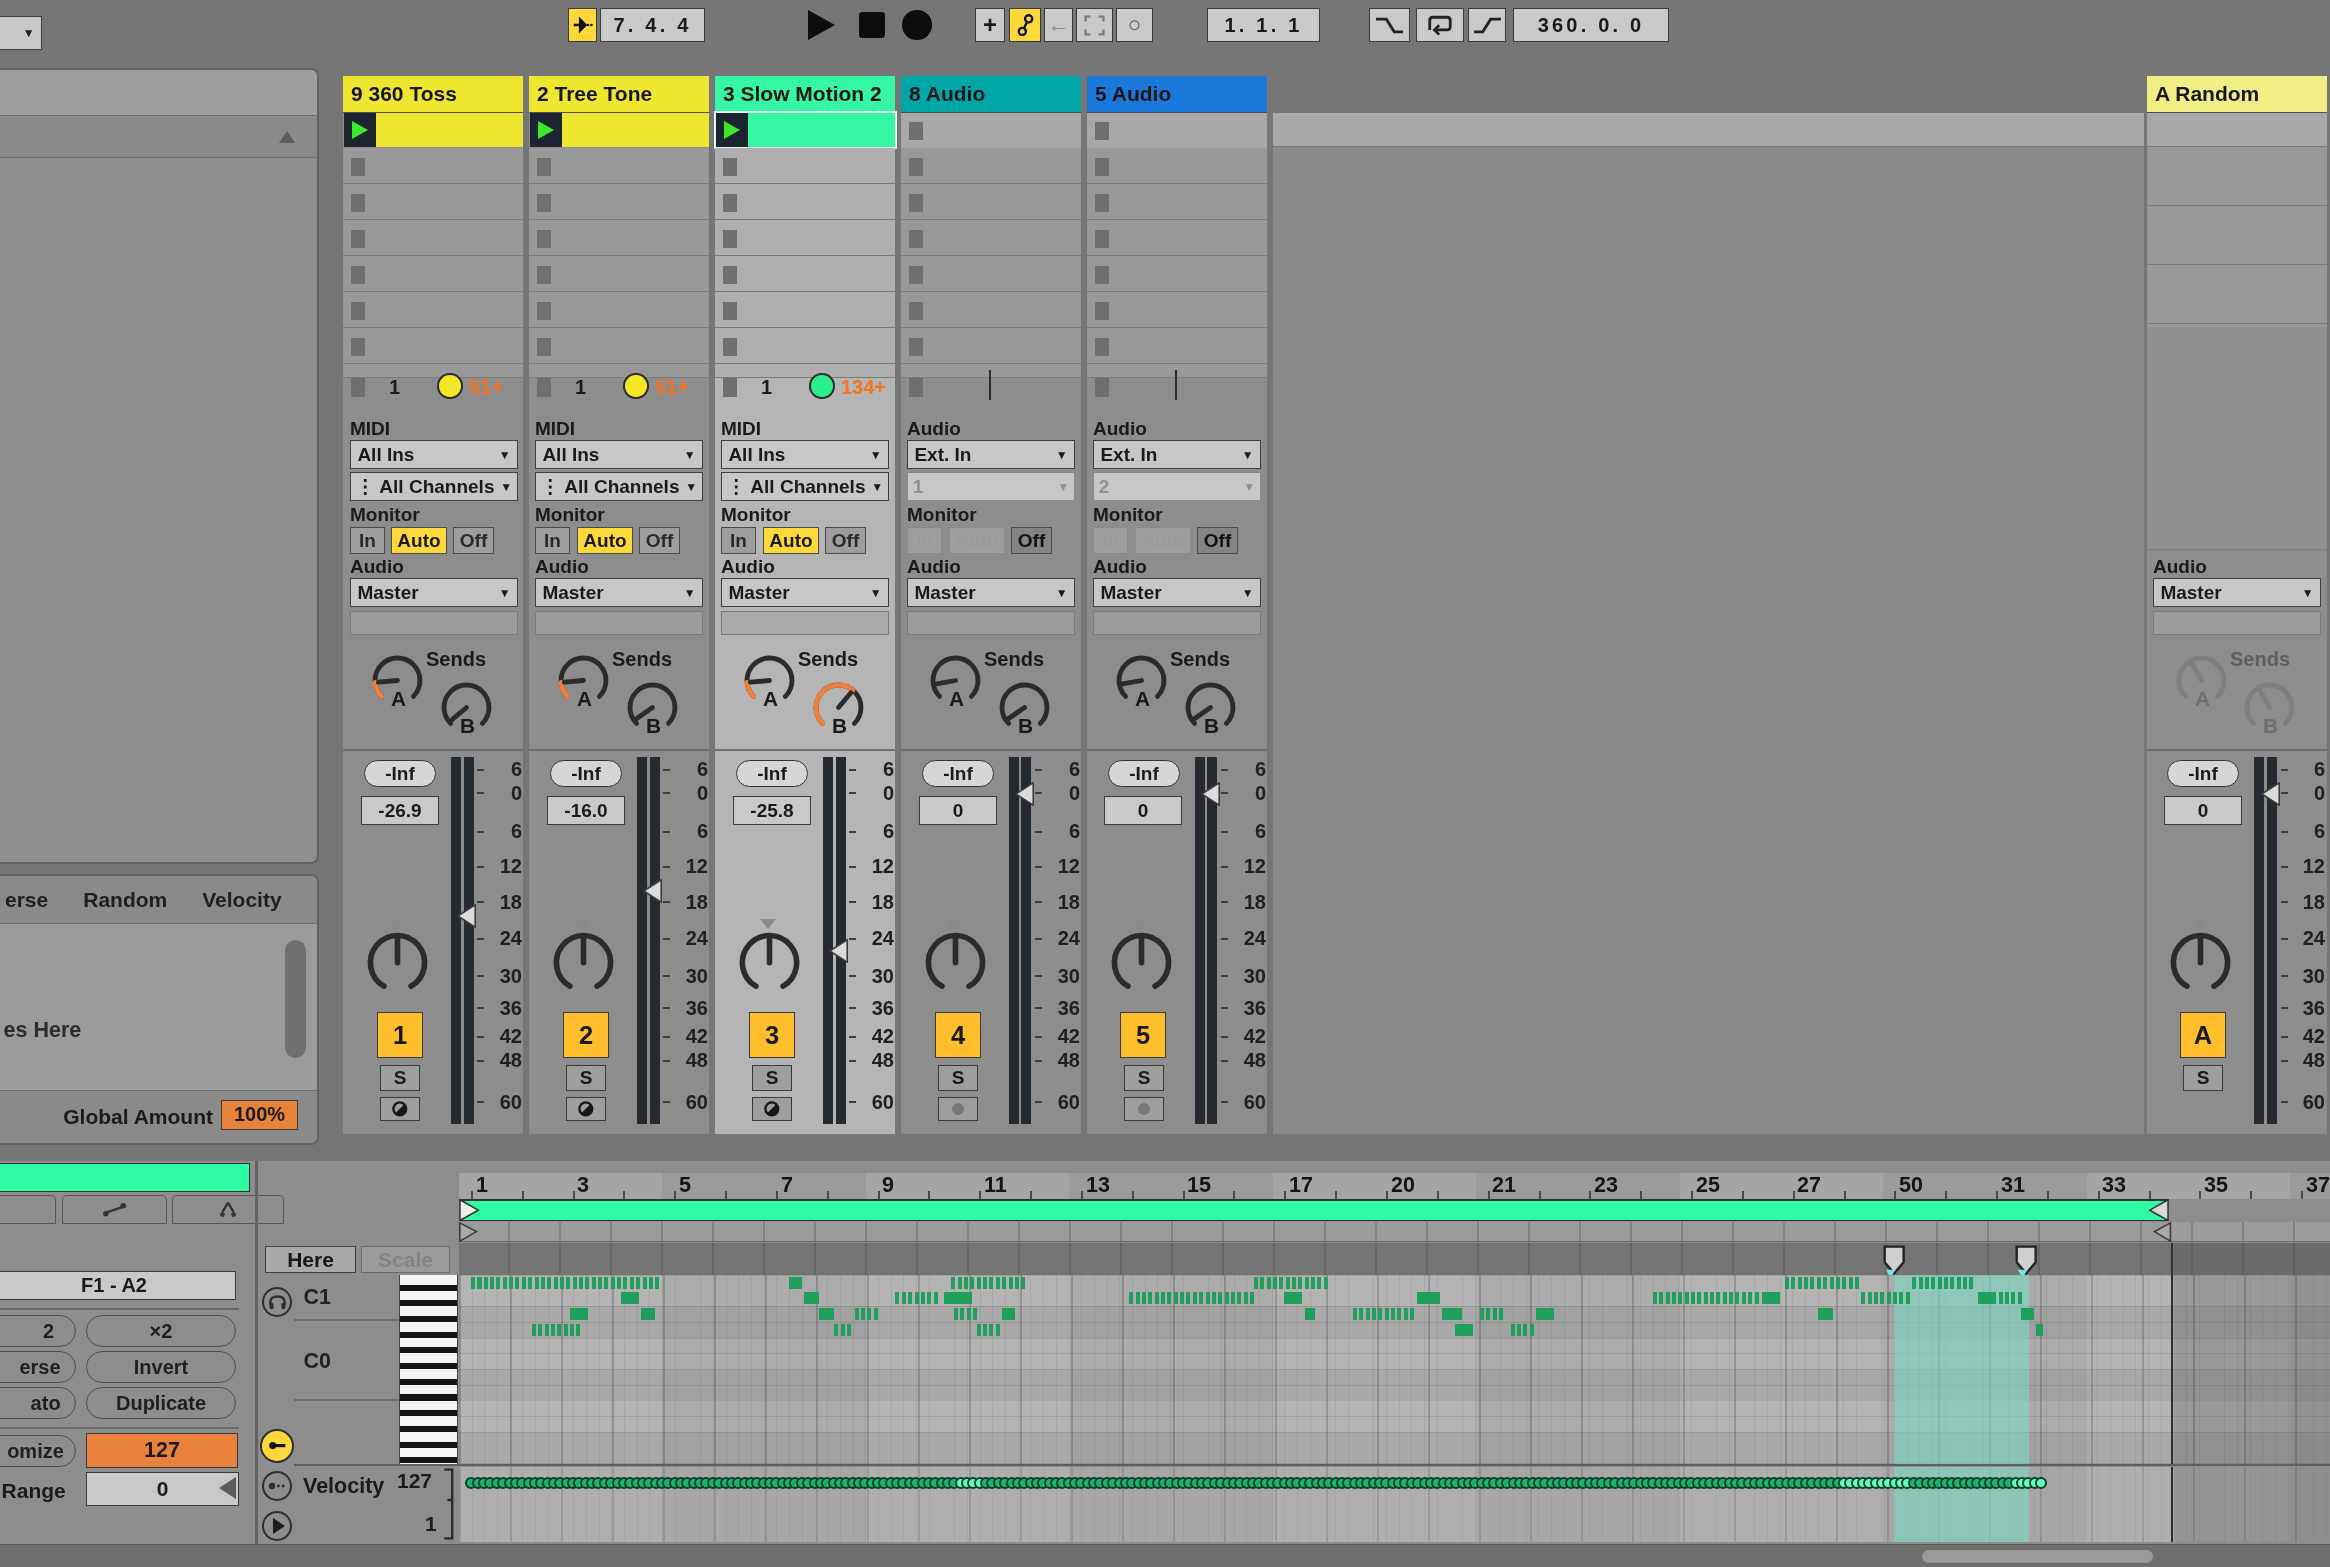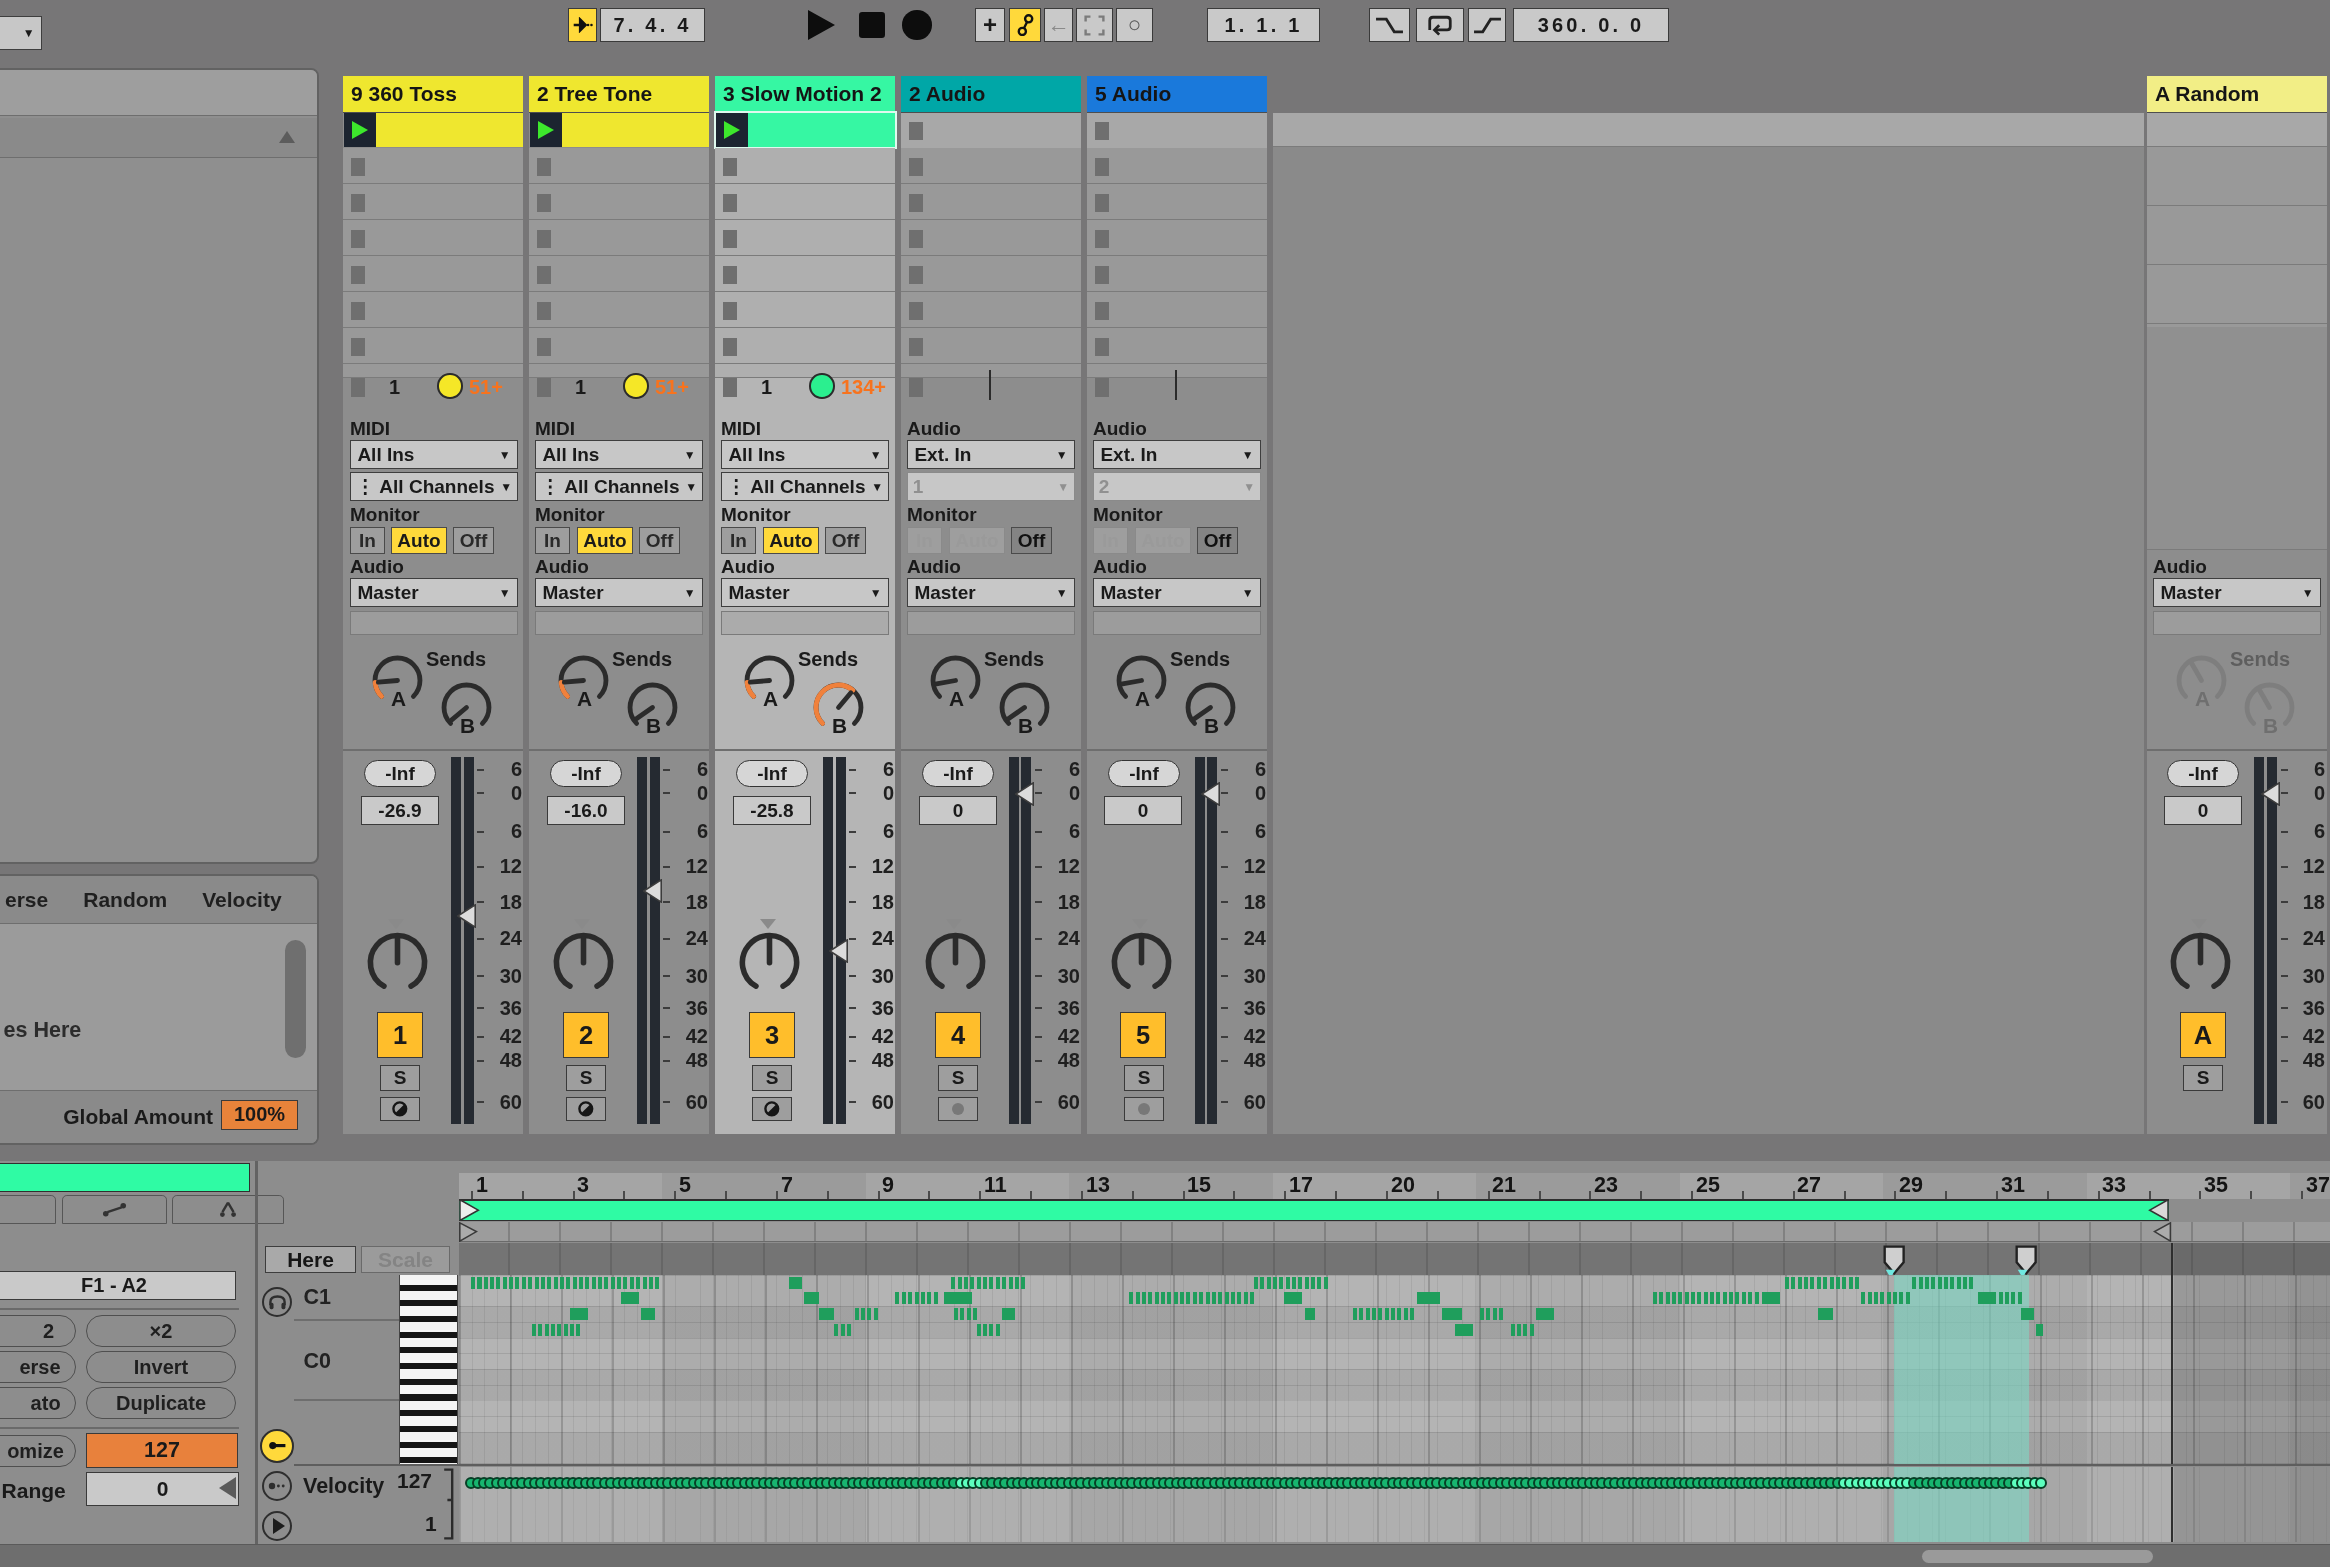--- a/index.html
+++ b/index.html
@@ -362,21 +362,21 @@
       </svg>
       <div style="position: absolute; box-sizing: border-box; left: 749px; top: 1012px; width: 46px; height: 46px; background: rgb(255, 190, 43); border: 1.6px solid rgb(58, 58, 58); display: flex; align-items: center; justify-content: center; font-size: 25.5px; font-weight: 700;">3</div>
       <div style="position: absolute; box-sizing: border-box; left: 752px; top: 1065px; width: 40px; height: 25.5px; background: rgb(158, 158, 158); border: 1.6px solid rgb(58, 58, 58); display: flex; align-items: center; justify-content: center; font-size: 19px; font-weight: 700;">S</div>
       <div style="position: absolute; box-sizing: border-box; left: 752px; top: 1097px; width: 40px; height: 24px; background: rgb(158, 158, 158); border: 1.6px solid rgb(58, 58, 58); display: flex; align-items: center; justify-content: center;">
         <svg width="17.6" height="17.6" style="position: relative;" viewBox="0 0 22 22">
           <circle cx="11" cy="11" r="8" fill="none" stroke="#161616" stroke-width="3"></circle>
           <path d="M11 3 A8 8 0 0 1 11 19 Z" fill="#161616" transform="rotate(45 11 11)"></path>
         </svg>
       </div>
       <div style="position: absolute; box-sizing: border-box; left: 901px; top: 113px; width: 180px; height: 1021px; background: rgb(141, 141, 141);"></div>
-      <div style="position: absolute; box-sizing: border-box; left: 901px; top: 76px; width: 180px; height: 37px; background: rgb(0, 167, 167); display: flex; align-items: center; padding-left: 8px; font-size: 21px; font-weight: 700; color: rgb(21, 21, 21); border-bottom: 1.6px solid rgb(78, 78, 78);">2 Audio</div>
+      <div style="position: absolute; box-sizing: border-box; left: 901px; top: 76px; width: 180px; height: 37px; background: rgb(0, 167, 167); display: flex; align-items: center; padding-left: 8px; font-size: 21px; font-weight: 700; color: rgb(21, 21, 21); border-bottom: 1.6px solid rgb(78, 78, 78);">8 Audio</div>
       <div style="position: absolute; box-sizing: border-box; left: 901px; top: 113px; width: 180px; height: 36px; background: rgb(168, 168, 168); border-bottom: 1.6px solid rgb(123, 123, 123);"></div>
       <div style="position: absolute; box-sizing: border-box; left: 909px; top: 122px; width: 14.4px; height: 17.6px; background: rgb(111, 111, 111);"></div>
       <div style="position: absolute; box-sizing: border-box; left: 901px; top: 148px; width: 180px; height: 36px; background: rgb(153, 153, 153); border-bottom: 1.6px solid rgb(123, 123, 123);"></div>
       <div style="position: absolute; box-sizing: border-box; left: 909px; top: 158px; width: 14.4px; height: 17.6px; background: rgb(111, 111, 111);"></div>
       <div style="position: absolute; box-sizing: border-box; left: 901px; top: 184px; width: 180px; height: 36px; background: rgb(153, 153, 153); border-bottom: 1.6px solid rgb(123, 123, 123);"></div>
       <div style="position: absolute; box-sizing: border-box; left: 909px; top: 194px; width: 14.4px; height: 17.6px; background: rgb(111, 111, 111);"></div>
       <div style="position: absolute; box-sizing: border-box; left: 901px; top: 220px; width: 180px; height: 36px; background: rgb(153, 153, 153); border-bottom: 1.6px solid rgb(123, 123, 123);"></div>
       <div style="position: absolute; box-sizing: border-box; left: 909px; top: 230px; width: 14.4px; height: 17.6px; background: rgb(111, 111, 111);"></div>
       <div style="position: absolute; box-sizing: border-box; left: 901px; top: 256px; width: 180px; height: 36px; background: rgb(153, 153, 153); border-bottom: 1.6px solid rgb(123, 123, 123);"></div>
       <div style="position: absolute; box-sizing: border-box; left: 909px; top: 266px; width: 14.4px; height: 17.6px; background: rgb(111, 111, 111);"></div>
@@ -718,21 +718,21 @@
         <div style="position: absolute; box-sizing: border-box; left: 423px; top: 0px; font-size: 21.5px; font-weight: 700; color: rgb(20, 20, 20);">9</div>
         <div style="position: absolute; box-sizing: border-box; left: 525px; top: 0px; font-size: 21.5px; font-weight: 700; color: rgb(20, 20, 20);">11</div>
         <div style="position: absolute; box-sizing: border-box; left: 627px; top: 0px; font-size: 21.5px; font-weight: 700; color: rgb(20, 20, 20);">13</div>
         <div style="position: absolute; box-sizing: border-box; left: 728px; top: 0px; font-size: 21.5px; font-weight: 700; color: rgb(20, 20, 20);">15</div>
         <div style="position: absolute; box-sizing: border-box; left: 830px; top: 0px; font-size: 21.5px; font-weight: 700; color: rgb(20, 20, 20);">17</div>
         <div style="position: absolute; box-sizing: border-box; left: 932px; top: 0px; font-size: 21.5px; font-weight: 700; color: rgb(20, 20, 20);">20</div>
         <div style="position: absolute; box-sizing: border-box; left: 1033px; top: 0px; font-size: 21.5px; font-weight: 700; color: rgb(20, 20, 20);">21</div>
         <div style="position: absolute; box-sizing: border-box; left: 1135px; top: 0px; font-size: 21.5px; font-weight: 700; color: rgb(20, 20, 20);">23</div>
         <div style="position: absolute; box-sizing: border-box; left: 1237px; top: 0px; font-size: 21.5px; font-weight: 700; color: rgb(20, 20, 20);">25</div>
         <div style="position: absolute; box-sizing: border-box; left: 1338px; top: 0px; font-size: 21.5px; font-weight: 700; color: rgb(20, 20, 20);">27</div>
-        <div style="position: absolute; box-sizing: border-box; left: 1440px; top: 0px; font-size: 21.5px; font-weight: 700; color: rgb(20, 20, 20);">29</div>
+        <div style="position: absolute; box-sizing: border-box; left: 1440px; top: 0px; font-size: 21.5px; font-weight: 700; color: rgb(20, 20, 20);">50</div>
         <div style="position: absolute; box-sizing: border-box; left: 1542px; top: 0px; font-size: 21.5px; font-weight: 700; color: rgb(20, 20, 20);">31</div>
         <div style="position: absolute; box-sizing: border-box; left: 1643px; top: 0px; font-size: 21.5px; font-weight: 700; color: rgb(20, 20, 20);">33</div>
         <div style="position: absolute; box-sizing: border-box; left: 1745px; top: 0px; font-size: 21.5px; font-weight: 700; color: rgb(20, 20, 20);">35</div>
         <div style="position: absolute; box-sizing: border-box; left: 1847px; top: 0px; font-size: 21.5px; font-weight: 700; color: rgb(20, 20, 20);">37</div>
       </div>
     <div id="ed-loopbar" class="abs" style="left:0;top:38px;width:2330px;height:22.3px;">
         <div style="position: absolute; box-sizing: border-box; left: 459px; top: 0px; width: 1710px; height: 21.5px; background: rgb(47, 251, 164); border-top: 2.4px solid rgb(47, 47, 47); border-bottom: 1.6px solid rgb(47, 47, 47);"></div>
         <svg width="21" height="22.3" style="position: absolute; left: 459px; top: 0px;" viewBox="0 0 26 28">
           <polygon points="1,1 24,14 1,27" fill="#EDEDED" stroke="#333" stroke-width="2"></polygon>
         </svg>

